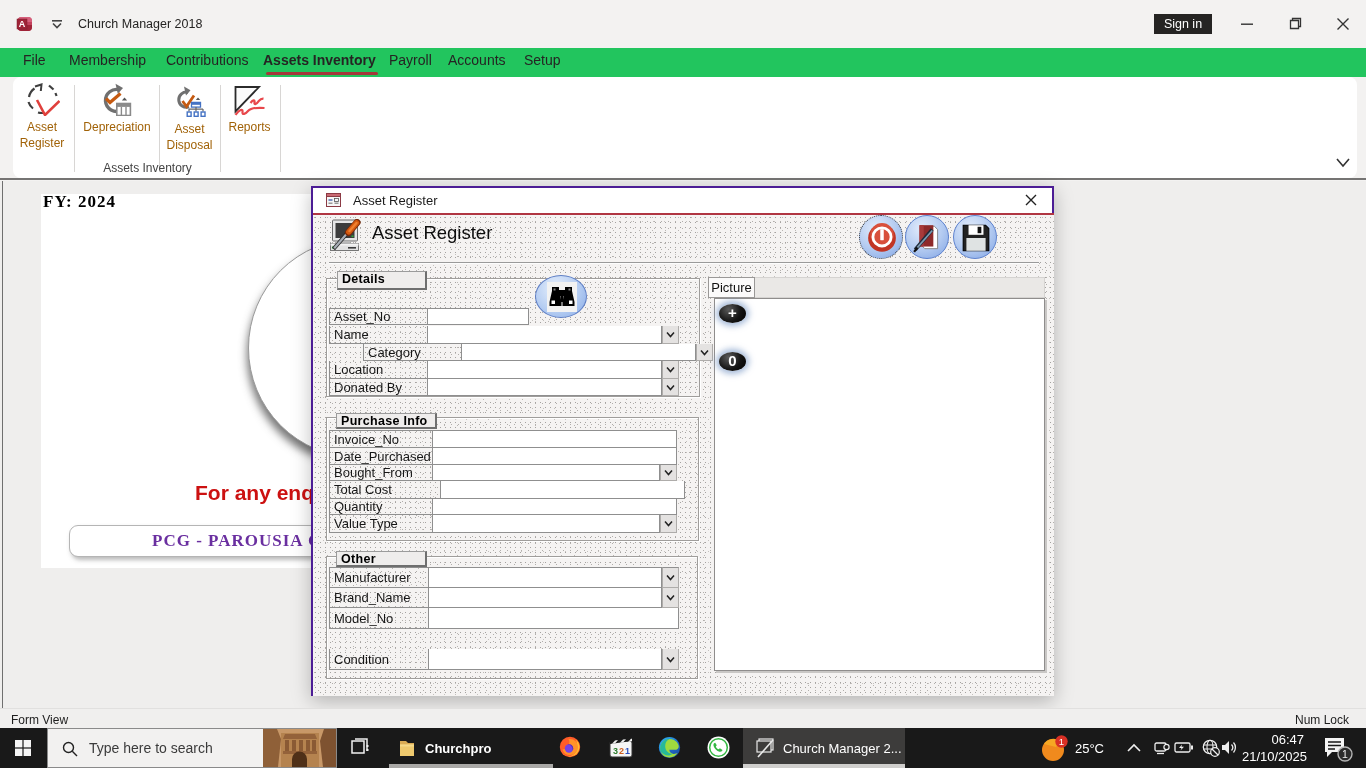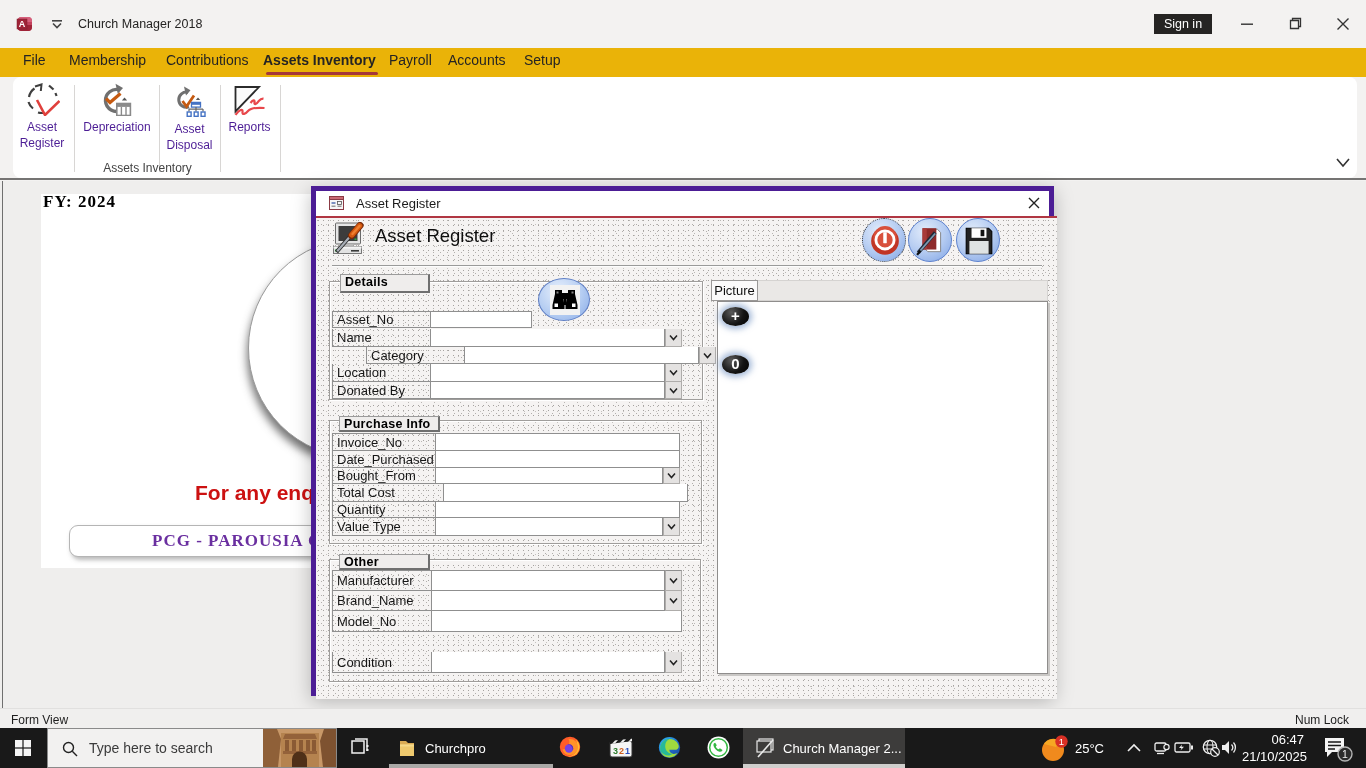--- a/index.html
+++ b/index.html
@@ -6,44 +6,44 @@
 html,body { width:1366px; height:768px; overflow:hidden; font-family:"Liberation Sans", sans-serif; }
 #screen { position:relative; width:1366px; height:768px; background:#efeeed; }
 
 #titlebar { position:absolute; left:0; top:0; width:1366px; height:48px; background:#f3f2f1; }
 #appicon { position:absolute; left:16px; top:15px; width:17px; height:17px; }
 #qatchev { position:absolute; left:51px; top:19px; width:12px; height:10px; }
 #apptitle { position:absolute; left:78px; top:17px; font-size:12.5px; color:#252423; }
 #signin { position:absolute; left:1154px; top:14px; width:58px; height:20px; background:#252423; color:#fff; font-size:12.5px; text-align:center; line-height:20px; }
 .caption-btn { position:absolute; top:14px; width:20px; height:20px; color:#333; }
 
-#tabrow { position:absolute; left:0; top:48px; width:1366px; height:29px; background:#eab308; }
+#tabrow { position:absolute; left:0; top:48px; width:1366px; height:29px; background:#22c55e; }
 .rtab { position:absolute; top:4px; font-size:14px; color:#252423; }
 .rtab.active { font-weight:bold; color:#252423; }
 #tabunderline { position:absolute; left:266px; top:24px; width:112px; height:3px; background:#a4373a; border-radius:2px; }
 
 #ribbon { position:absolute; left:0; top:77px; width:1366px; height:104px; background:#f3f2f1; }
 #ribboncard { position:absolute; left:13px; top:0px; width:1344px; height:101px; background:#ffffff; border-radius:8px; }
 #ribbonline { position:absolute; left:0; top:101px; width:1366px; height:2px; background:#757473; }
 .rsep { position:absolute; top:8px; width:1px; height:87px; background:#d8d6d4; }
-.ribtn { position:absolute; top:3px; text-align:center; font-size:12px; color:#4c1d95; line-height:16px; }
+.ribtn { position:absolute; top:3px; text-align:center; font-size:12px; color:#a16207; line-height:16px; }
 .ribtn svg { display:block; margin:0 auto 3px auto; }
 #grouplabel { position:absolute; left:74px; top:84px; width:147px; text-align:center; font-size:12px; color:#444; }
 #ribcollapse { position:absolute; left:1335px; top:80px; width:16px; height:12px; }
 
 #content { position:absolute; left:0; top:181px; width:1366px; height:527px; background:#efeeed; }
 #leftline { position:absolute; left:2px; top:0; width:1px; height:527px; background:#6f6f6f; }
 #whitepanel { position:absolute; left:41px; top:13px; width:600px; height:374px; background:#ffffff; }
 #fy { position:absolute; left:2px; top:-2px; font-family:"Liberation Serif", serif; font-weight:bold; font-size:17px; letter-spacing:1px; color:#000; }
 #bigcircle { position:absolute; left:207px; top:44px; width:220px; height:220px; border-radius:50%; background:#fff; border:1px solid #a8a8a8; box-shadow:-1px 7px 9px rgba(95,95,95,0.85); border-color:#9a9a9a; }
 #enq { position:absolute; left:154px; top:287px; font-size:21px; font-weight:bold; color:#cc1111; }
 #pcgbox { position:absolute; left:28px; top:331px; width:560px; height:32px; background:#fff; border:1px solid #b5b5b5; border-radius:9px; box-shadow:2px 3px 4px rgba(120,120,120,0.5); }
 #pcgtext { position:absolute; left:82px; top:5px; font-family:"Liberation Serif", serif; font-weight:bold; font-size:17px; letter-spacing:1px; color:#6a2fa0; }
 
-#dialog { position:absolute; left:311px; top:5px; width:743px; height:510px; background:#fff; border:5px solid #4c1d95; box-shadow:0 5px 18px rgba(0,0,0,0.25); }
+#dialog { position:absolute; left:311px; top:5px; width:743px; height:510px; background:#fff; border:2px solid #4c1d95; box-shadow:0 5px 18px rgba(0,0,0,0.25); }
 #dlgtitle { position:absolute; left:0; top:0; width:100%; height:25px; background:#fff; }
 #dlgicon { position:absolute; left:13px; top:5px; width:15px; height:14px; }
 #dlgname { position:absolute; left:40px; top:5px; font-size:13px; color:#1b1b1b; }
 #dlgclose { position:absolute; left:710px; top:4px; width:16px; height:16px; }
 #dlgbody { position:absolute; left:0; top:25px; width:741px; height:483px;
   background-color:#f5f3f2;
   background-image:
     radial-gradient(circle, #a5a2a0 0 0.5px, transparent 0.62px),
     radial-gradient(circle, #b2afac 0 0.5px, transparent 0.62px),
     radial-gradient(circle, #c5c2bf 0 0.5px, transparent 0.6px),
@@ -80,21 +80,21 @@
 
 #statusbar { position:absolute; left:0; top:708px; width:1366px; height:20px; background:#f0efee; border-top:1px solid #e1e0df; font-size:12px; color:#1d1d1d; }
 
 #taskbar { position:absolute; left:0; top:728px; width:1366px; height:40px; background:#191919; }
 #startbtn { position:absolute; left:15px; top:12px; width:16px; height:16px; }
 #searchbox { position:absolute; left:47px; top:0px; width:290px; height:40px; background:#f2f1f0; border:1px solid #8a8a8a; }
 #searchtxt { position:absolute; left:41px; top:11px; font-size:14px; color:#3b3b3b; }
 #petra { position:absolute; right:0; top:0; width:73px; height:38px; }
 .tbicon { position:absolute; top:8px; }
 .tbbtn { position:absolute; top:0; height:40px; }
-#btn-churchpro { left:389px; width:164px; background:transparent; border-bottom:4px solid #a9a8a6; }
+#btn-churchpro { left:389px; width:164px; background:transparent; border-bottom:4px solid #a9a8a6;font-weight:bold; }
 #btn-cm { left:743px; width:162px; background:#3d3c3b; border-bottom:4px solid #cfcecc; }
 .tbbtn .lbl { position:absolute; font-size:13px; color:#fff; top:13px; }
 #tray { position:absolute; right:0; top:0; height:40px; }
 .traytxt { position:absolute; color:#fff; font-size:13px; }
 </style>
 </head>
 <body>
 <div id="screen">
 
   <div id="titlebar">

